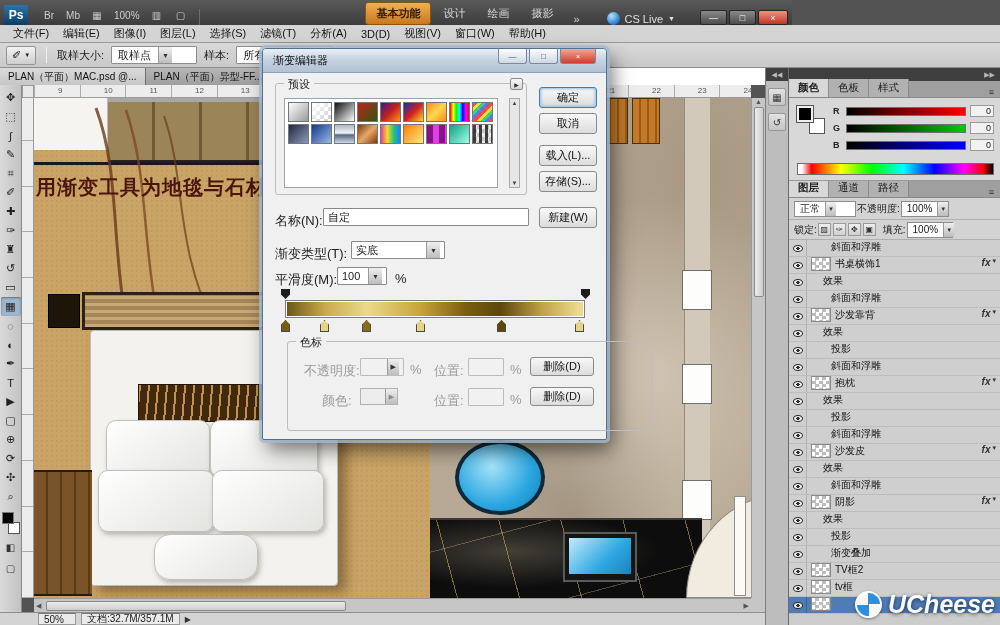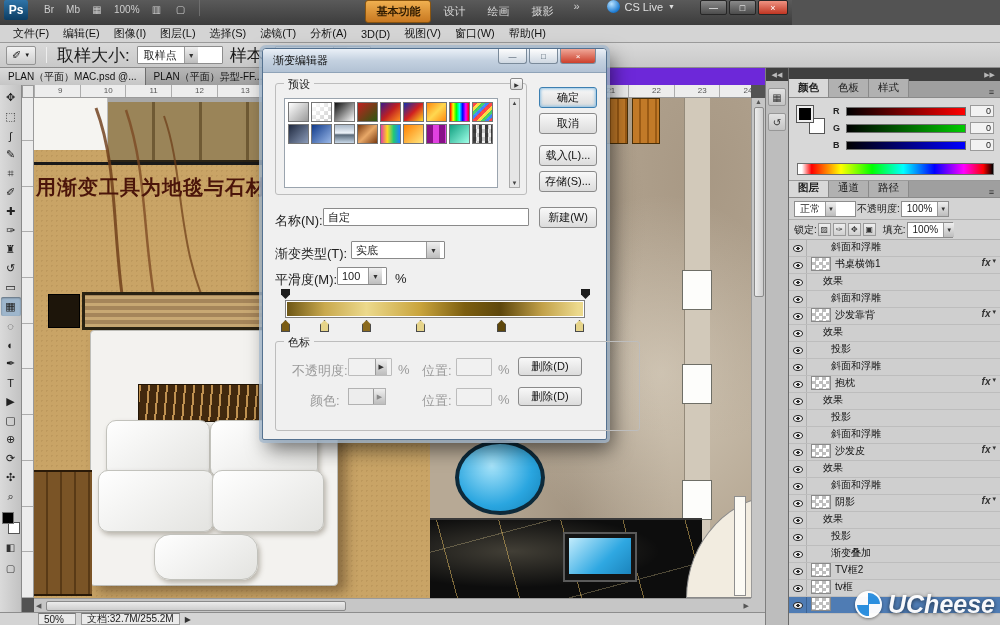--- a/index.html
+++ b/index.html
@@ -1,21 +1,21 @@
 <!DOCTYPE html>
 <html><head>
 <meta charset="utf-8">
 <style>
   *{margin:0;padding:0;box-sizing:border-box}
   body{font-family:"Liberation Sans","DejaVu Sans",sans-serif;background:#222}
   #app{position:relative;width:1000px;height:625px;background:#535353;overflow:hidden;font-size:11px;color:#1a1a1a}
   .abs{position:absolute}
 
   
-  #appbar{left:0;top:0;width:792px;height:25px;background:linear-gradient(#5a5a5a,#3c3c3c);display:flex;align-items:flex-start;padding:0 4px;gap:3px}
+  #appbar{left:0;top:0;width:792px;height:25px;background:linear-gradient(#5a5a5a,#3c3c3c);display:flex;align-items:flex-end;padding:0 4px;gap:3px}
   #pslogo{width:24px;height:20px;background:linear-gradient(#2f74a8,#0c3d63);color:#fff;font-weight:bold;font-size:12px;display:flex;align-items:center;justify-content:center;border-radius:2px;margin-right:6px}
   .abtn{height:19px;min-width:24px;padding:0 5px;display:flex;align-items:center;justify-content:center;color:#cfcfcf;font-size:10px;border-radius:2px}
   .asep{width:1px;height:16px;background:#2c2c2c;border-right:1px solid #6e6e6e;margin:0 3px}
   #workspaces{margin-left:auto;display:flex;align-items:center}
   .ws{padding:3px 10px;color:#d8d8d8;font-size:11px;border-radius:3px;margin:0 1px}
   .ws.active{background:linear-gradient(#f0b050,#c87820);color:#2d1a00;font-weight:bold;border:1px solid #8a5510}
   #ws-more{color:#cfcfcf;padding:0 6px}
   #cslive{display:flex;align-items:center;gap:5px;color:#e0e0e0;margin:0 14px 0 18px}
   #cslive .dot{width:13px;height:13px;border-radius:50%;background:radial-gradient(circle at 35% 30%,#b8e2ff,#1b7ad2 70%,#0c4e8e)}
   #winbtns{display:flex;margin-left:6px}
@@ -24,24 +24,24 @@
 
   
   #menubar{left:0;top:25px;width:1000px;height:18px;background:#d4d4d4;border-bottom:1px solid #9a9a9a;display:flex;align-items:center;padding-left:6px}
   .menu-item{padding:2px 7px;font-size:11px;color:#141414}
 
   
   #optionsbar{left:0;top:43px;width:1000px;height:25px;background:linear-gradient(#d9d9d9,#c9c9c9);border-bottom:1px solid #8d8d8d;display:flex;align-items:center;gap:7px;padding:0 6px}
   .opt-toolicon{width:30px;height:19px;border:1px solid #949494;background:linear-gradient(#f2f2f2,#cecece);display:flex;align-items:center;justify-content:center;gap:3px;font-size:11px;border-radius:2px}
   .dd{display:flex;align-items:center;border:1px solid #8d8d8d;background:#fff;height:18px;padding-left:6px;font-size:11px;border-radius:1px}
   .dd .arr{margin-left:7px;font-size:7px;color:#333;background:linear-gradient(#efefef,#bdbdbd);border-left:1px solid #9a9a9a;height:100%;display:flex;align-items:center;padding:0 3px}
-  .opt-label{font-size:17px;color:#1c1c1c}
-
-  
-  #tabbar{left:0;top:68px;width:765px;height:17px;background:#6d28d9;display:flex;align-items:flex-end}
+  .opt-label{font-size:11px;color:#1c1c1c}
+
+  
+  #tabbar{left:0;top:68px;width:765px;height:17px;background:#ffffff;display:flex;align-items:flex-end}
   .doctab{height:17px;display:flex;align-items:center;padding:0 8px;background:linear-gradient(#b6b6b6,#9f9f9f);border-right:1px solid #6d6d6d;font-size:10px;color:#111;white-space:nowrap;overflow:hidden;max-width:175px}
   .doctab.active{background:linear-gradient(#dadada,#c6c6c6)}
   .tabx{margin-left:6px;font-size:10px;color:#3c3c3c}
 
   
   #toolbar{left:0;top:85px;width:22px;height:527px;background:linear-gradient(90deg,#dadada,#c2c2c2);border-right:1px solid #8a8a8a;display:flex;flex-direction:column;align-items:center;padding-top:3px}
   .tool{width:20px;height:19px;display:flex;align-items:center;justify-content:center;font-size:11px;color:#222;border-radius:2px}
   .tool.active{background:#9eb6cc;box-shadow:inset 0 1px 2px rgba(0,0,0,.4)}
   #swatches{position:relative;width:20px;height:22px;margin-top:6px}
   #swatch-bg{position:absolute;right:1px;bottom:0;width:12px;height:12px;background:#fff;border:1px solid #555}
@@ -114,21 +114,21 @@
   .dbtn.primary{border-color:#3c7fb1;box-shadow:inset 0 0 3px 1px #8fc0e2}
   .dlabel{position:absolute;font-size:13px;color:#222;white-space:nowrap}
   .dfield{position:absolute;height:18px;background:#fff;border:1px solid #8a8a8a;font-size:11px;display:flex;align-items:center;padding:0 4px;border-radius:1px}
   .dfield .arr{margin-left:auto;font-size:7px;color:#333;background:linear-gradient(#efefef,#bdbdbd);border-left:1px solid #9a9a9a;height:100%;display:flex;align-items:center;padding:0 3px}
   .dfield.dis{background:#f1f1f1;border-color:#bcbcbc;color:#9a9a9a}
   .dis{color:#9a9a9a}
   #grad-wrap{position:absolute;left:22px;top:240px;width:300px;height:46px}
   #gradbar{position:absolute;left:0;top:11px;width:300px;height:18px;border:1px solid #7e7e7e;box-shadow:inset 0 0 0 1px #fff}
   .ostop{position:absolute;top:0;width:9px;height:10px;background:#1c1c1c;clip-path:polygon(0 0,100% 0,100% 55%,50% 100%,0 55%)}
   .cstop{position:absolute;top:31px;width:9px;height:12px;clip-path:polygon(50% 0,100% 38%,100% 100%,0 100%,0 38%);box-shadow:inset 0 0 0 1px #4a4a4a}
-  #stops-box{left:12px;top:292px;width:365px;height:90px}
+  #stops-box{left:24px;top:292px;width:365px;height:90px}
   #cswatch{position:absolute;left:72px;top:46px;width:38px;height:17px;background:#ededed;border:1px solid #b2b2b2;display:flex}
   #cswatch .arr{margin-left:auto;width:12px;background:linear-gradient(#efefef,#bdbdbd);border-left:1px solid #9a9a9a;font-size:7px;display:flex;align-items:center;justify-content:center;color:#888}
 
   
   #dock-strip{left:765px;top:68px;width:23px;height:557px;background:#bdbdbd;border-left:1px solid #7e7e7e;display:flex;flex-direction:column;align-items:center}
   #dock-strip .dhead{width:100%;height:13px;background:#3f3f3f;display:flex;align-items:center;justify-content:center;color:#bbb;font-size:7px}
   .dicon{width:18px;height:18px;margin-top:7px;border:1px solid #979797;background:linear-gradient(#e2e2e2,#c4c4c4);display:flex;align-items:center;justify-content:center;font-size:10px;color:#333;border-radius:2px}
   #panels{left:788px;top:68px;width:212px;height:557px;background:#cfcfcf;border-left:1px solid #6a6a6a;display:flex;flex-direction:column}
   #pdock-head{height:13px;background:#3f3f3f;display:flex;justify-content:flex-end;align-items:center;color:#b8b8b8;font-size:7px;padding:0 5px}
   .panel-tabs{height:17px;background:#9f9f9f;display:flex;align-items:flex-end;border-bottom:1px solid #8a8a8a}
@@ -354,21 +354,21 @@
     <div id="vthumb"></div>
   </div>
   <div id="hscroll" class="abs">
     <span style="padding:0 2px">◀</span>
     <div id="hthumb"></div>
     <span style="margin-left:auto;padding:0 2px">▶</span>
   </div>
   <div id="scroll-corner" class="abs"></div>
   <div id="statusbar" class="abs">
     <span class="sbox" style="margin-left:34px;width:38px">50%</span>
-    <span class="sbox">文档:32.7M/255.2M</span>
+    <span class="sbox">文档:32.7M/357.1M</span>
     <span id="status-arrow">▶</span>
   </div>
 
   <div id="dock-strip" class="abs">
     <div class="dhead">◀◀</div>
   <div class="dicon">▦</div>
       <div class="dicon">↺</div>
     </div>
 
   <div id="panels" class="abs">

